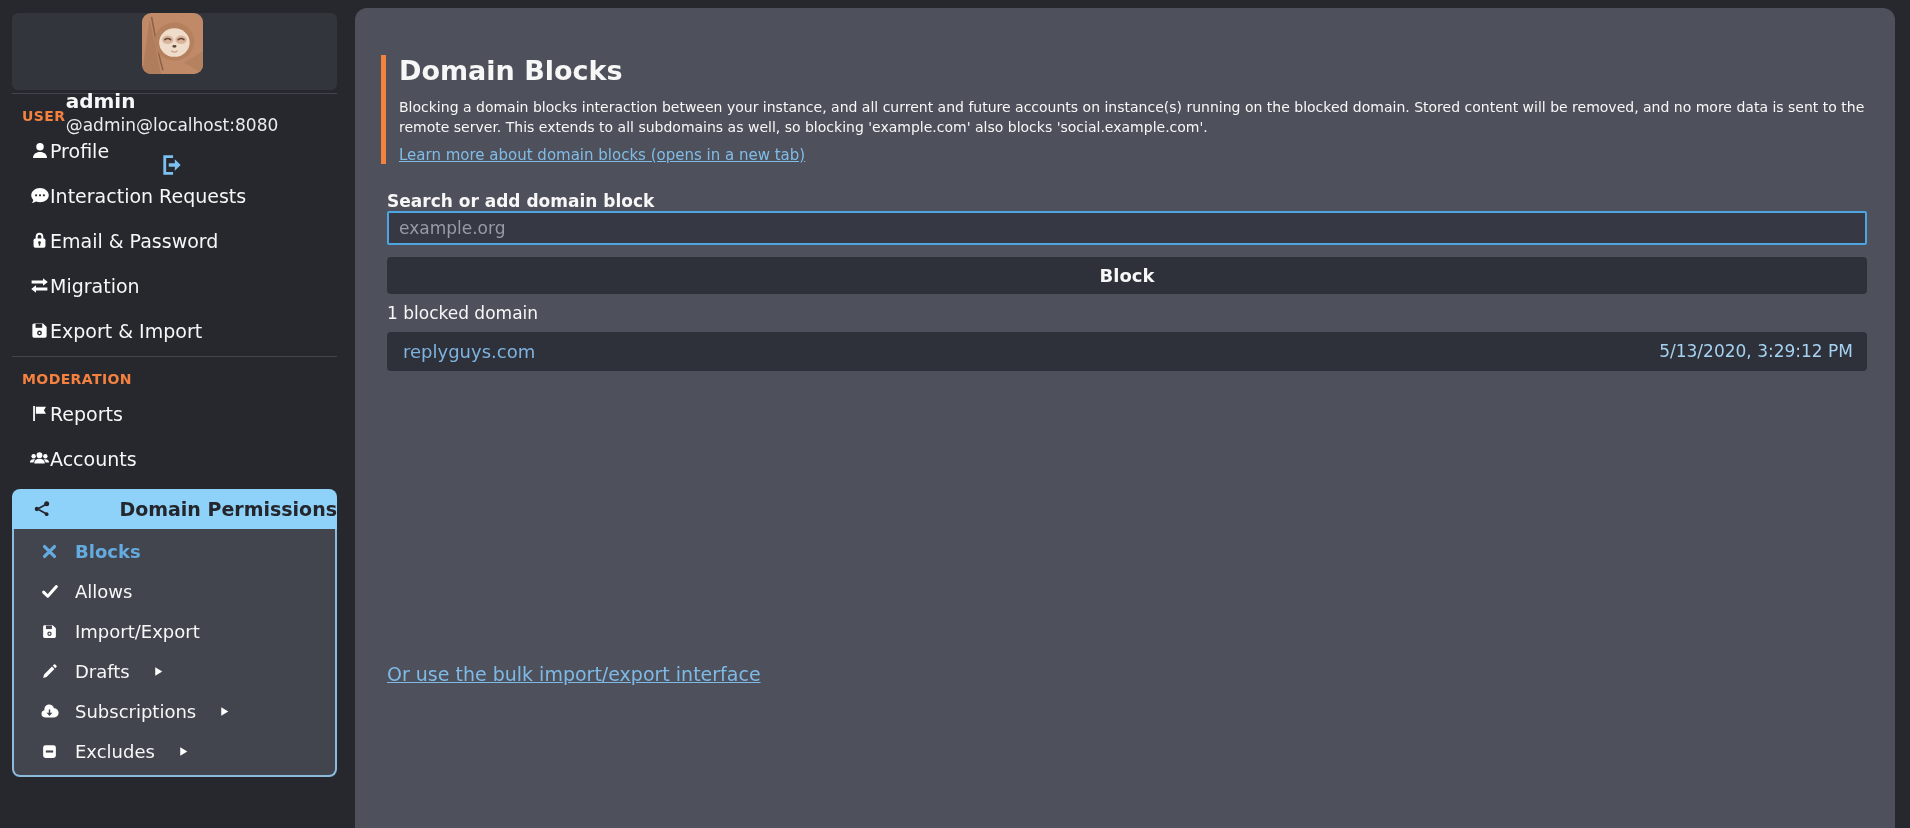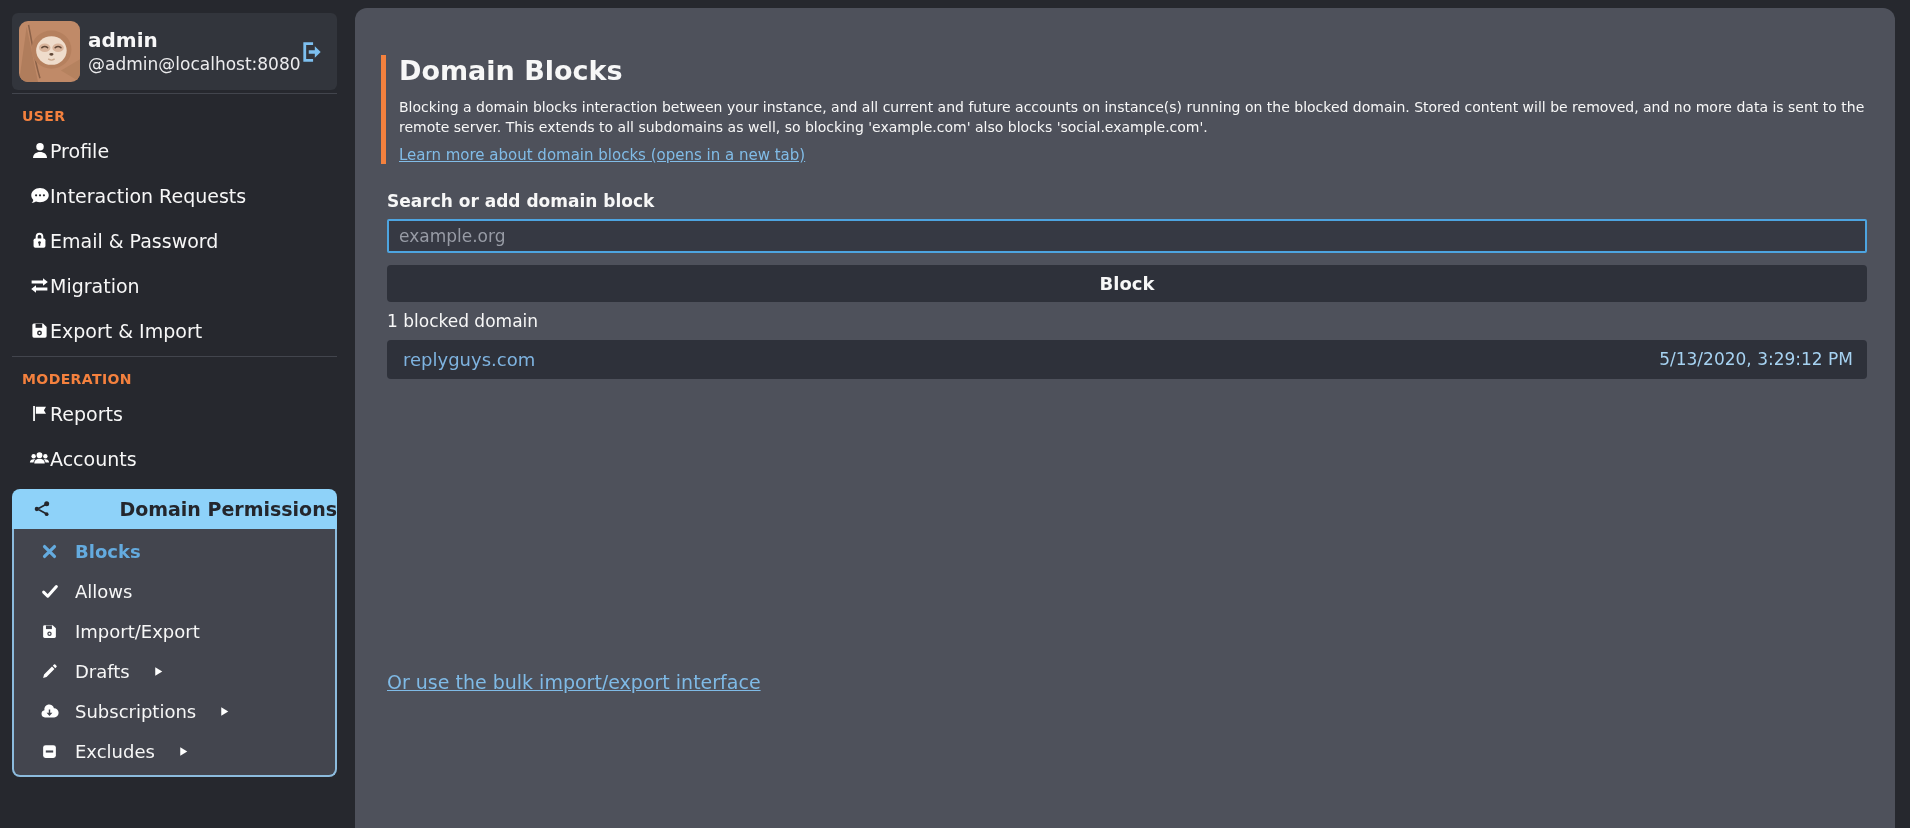--- a/index.html
+++ b/index.html
@@ -24,21 +24,21 @@
   body{
     background:var(--page-bg);
     font-family:"DejaVu Sans","Liberation Sans",sans-serif;
     color:var(--text);
     position:relative;
   }
   
   .sidebar{position:absolute;left:12px;top:13px;width:325px;}
   .user-card{
     background:var(--card-bg);border-radius:6px;height:77px;
-    display:flex;align-items:center;padding:0 12px 0 7px;gap:8px;
+    display:flex;align-items:center;padding:0 12px 0 7px;gap:14px;flex-direction:column;
   }
   .avatar{width:61px;height:61px;border-radius:9px;overflow:hidden;flex:0 0 auto;}
   .avatar svg{display:block;width:100%;height:100%;}
   .user-text{flex:1 1 auto;min-width:0;}
   .user-name{font-size:20px;font-weight:bold;line-height:1.3;}
   .user-handle{font-size:17px;color:#ececee;line-height:1.4;}
   .logout-btn{color:#7dc0f0;cursor:pointer;flex:0 0 auto;display:flex;}
   .divider{border:none;border-top:1px solid var(--divider);margin:3px 0 0 0;}
   .section-label{
     color:var(--orange);font-size:14px;font-weight:bold;letter-spacing:.4px;
@@ -75,21 +75,21 @@
     padding:47px 28px 0 32px;
   }
   .heading-block{
     border-left:5px solid var(--orange);padding-left:13px;margin-left:-6px;
   }
   .page-title{font-size:27px;font-weight:bold;margin-bottom:12px;}
   .page-desc{font-size:14px;line-height:1.42;max-width:1500px;margin-bottom:7px;}
   .learn-link{font-size:15px;color:var(--blue-link);text-decoration:underline;cursor:pointer;}
   .form-label{font-size:17px;font-weight:bold;margin-top:27px;}
   .domain-input{
-    margin-top:8px;width:100%;height:34px;display:block;
+    width:100%;height:34px;display:block;
     background:var(--input-bg);border:2px solid var(--blue-input);border-radius:2px;
     color:var(--text);font-size:17px;padding:0 10px;outline:none;
     font-family:"DejaVu Sans","Liberation Sans",sans-serif;
   }
   .domain-input::placeholder{color:#979ba5;}
   .block-btn{
     margin-top:12px;width:100%;height:37px;background:var(--field-bg);
     border:none;border-radius:4px;color:var(--text);font-size:18px;font-weight:bold;
     cursor:pointer;font-family:"DejaVu Sans","Liberation Sans",sans-serif;
   }

